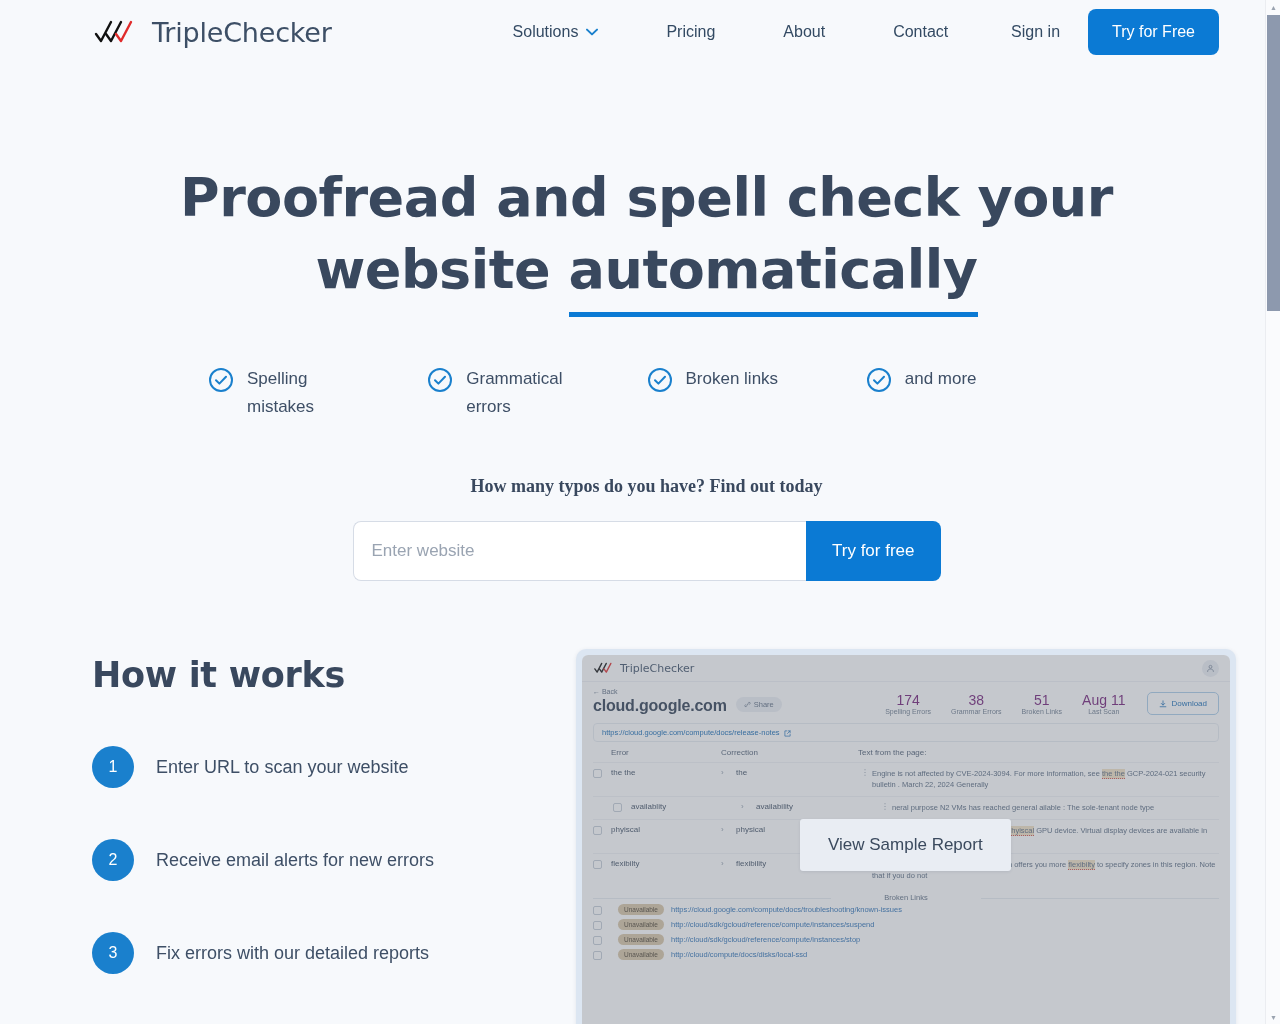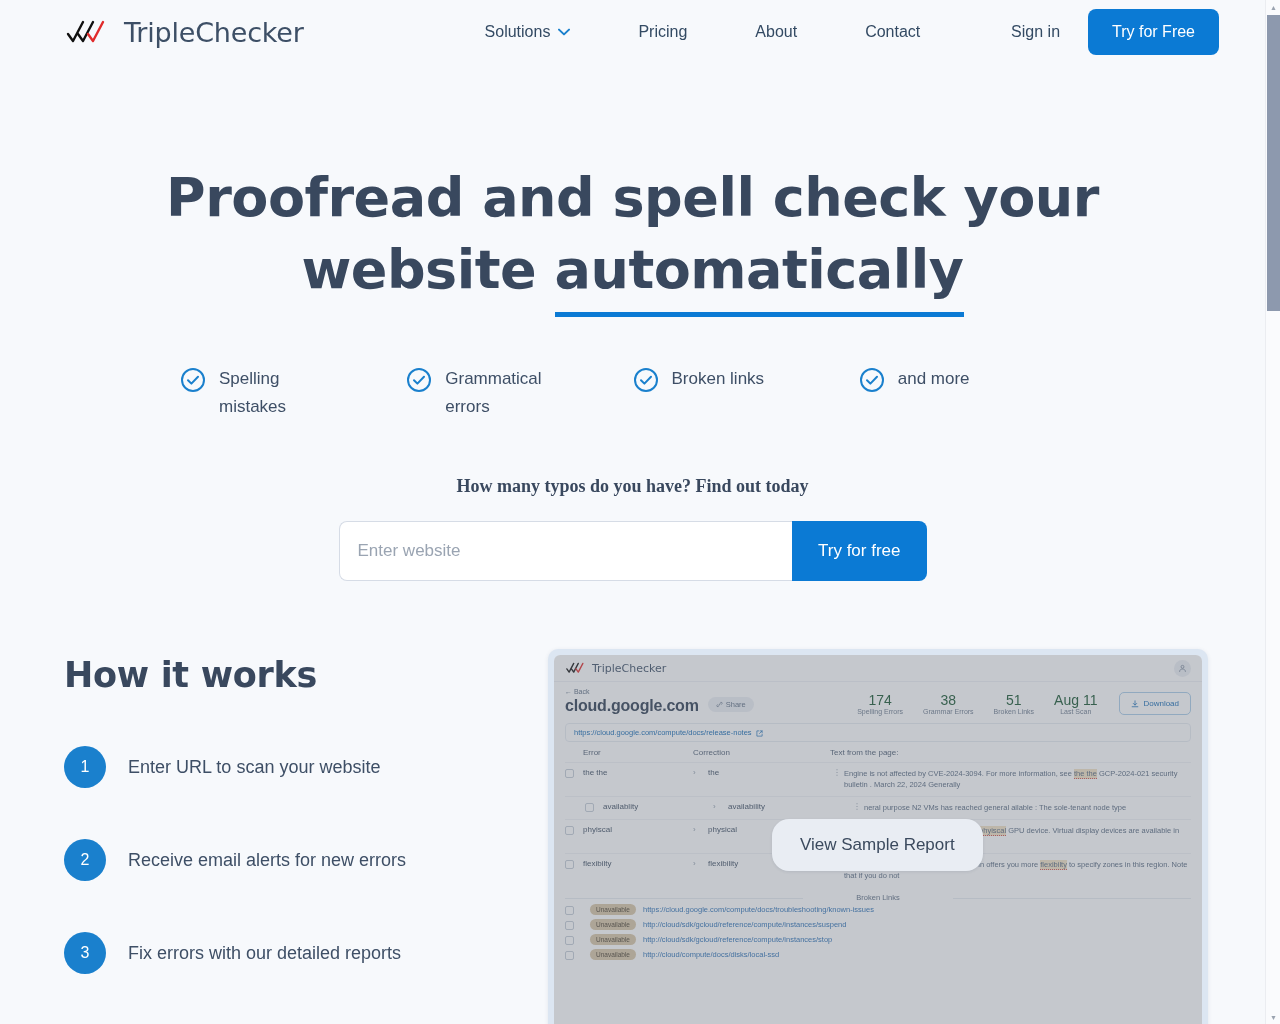--- a/index.html
+++ b/index.html
@@ -21,21 +21,21 @@
     display: flex; align-items: center; justify-content: center;
     font-size: 7px; color: #9aa3b0; line-height: 1;
   }
   .sb-arrow.up { top: 0; }
   .sb-arrow.down { bottom: 0; }
   .sb-thumb {
     position: absolute; left: 1px; top: 15px; width: 13px; height: 296px;
     background: #8d99ae; border-radius: 0;
   }
 
-  .page { position: absolute; inset: 0 15px 0 0; }
+  .page { position: absolute; inset: 0 15px 0 0; padding-left: 28px; }
 
   
   .header {
     height: 64px; display: flex; align-items: center;
     padding: 0 46px 0 64px; background: #f7f9fc;
   }
   .brand { display: flex; align-items: center; gap: 12px; cursor: pointer; }
   .brand-mark { width: 48px; height: 30px; display: block; }
   .brand-name {
     font-size: 27px; color: #3d4f66; letter-spacing: -0.2px;
@@ -144,21 +144,21 @@
   .pv-head { padding: 6px 11px 6px; display: flex; align-items: flex-end; }
   .pv-back { font-size: 7px; color: #5b6b80; margin-bottom: 2px; }
   .pv-site { font-size: 16px; font-weight: 700; color: #2c3b50; letter-spacing: -0.2px; }
   .pv-share {
     display: inline-flex; align-items: center; gap: 3px;
     background: #eceff4; border-radius: 9px; padding: 3px 8px;
     font-size: 7.5px; color: #5b6b80; margin-left: 9px; margin-bottom: 3px;
   }
   .pv-stats { margin-left: auto; display: flex; align-items: center; gap: 0; }
   .pv-stat { text-align: center; padding: 0 10px; }
-  .pv-stat-v { font-size: 14px; color: #14532d; line-height: 16px; }
+  .pv-stat-v { font-size: 14px; color: #701a75; line-height: 16px; }
   .pv-stat-l { font-size: 7px; color: #6b7a8d; }
   .pv-dl {
     border: 1px solid #a8cbe8; border-radius: 5px; color: #1268b3;
     font-size: 8px; padding: 6px 11px; display: flex; align-items: center;
     gap: 4px; margin-left: 12px;
   }
   .pv-url {
     margin: 2px 11px 0; padding: 4px 8px; border: 1px solid #e7ebf1;
     border-radius: 4px; font-size: 7.5px; color: #1268b3;
     display: flex; align-items: flex-end; gap: 4px;
@@ -193,21 +193,21 @@
   .pv-link-row { display: flex; align-items: center; gap: 7px; padding: 2px 0 2px; }
   .pv-badge {
     background: #d8c5a5; color: #4a4030; font-size: 6.5px;
     border-radius: 8px; padding: 2px 6px; white-space: nowrap;
   }
   .pv-link { font-size: 7.5px; color: #2a6fb5; }
 
   .view-sample {
     position: absolute; z-index: 10; left: 224px; top: 170px;
     background: #e9edf3; color: #3b4a5e; font-size: 17px;
-    padding: 16px 28px; border-radius: 17px; border: none;
+    padding: 16px 28px; border-radius: 3px; border: none;
     cursor: pointer; font-family: "Liberation Sans", sans-serif;
     box-shadow: 0 1px 3px rgba(40,60,90,.10); white-space: nowrap;
   }
 </style>
 </head>
 <body>
 
 <div class="page">
 
   <div class="header">

